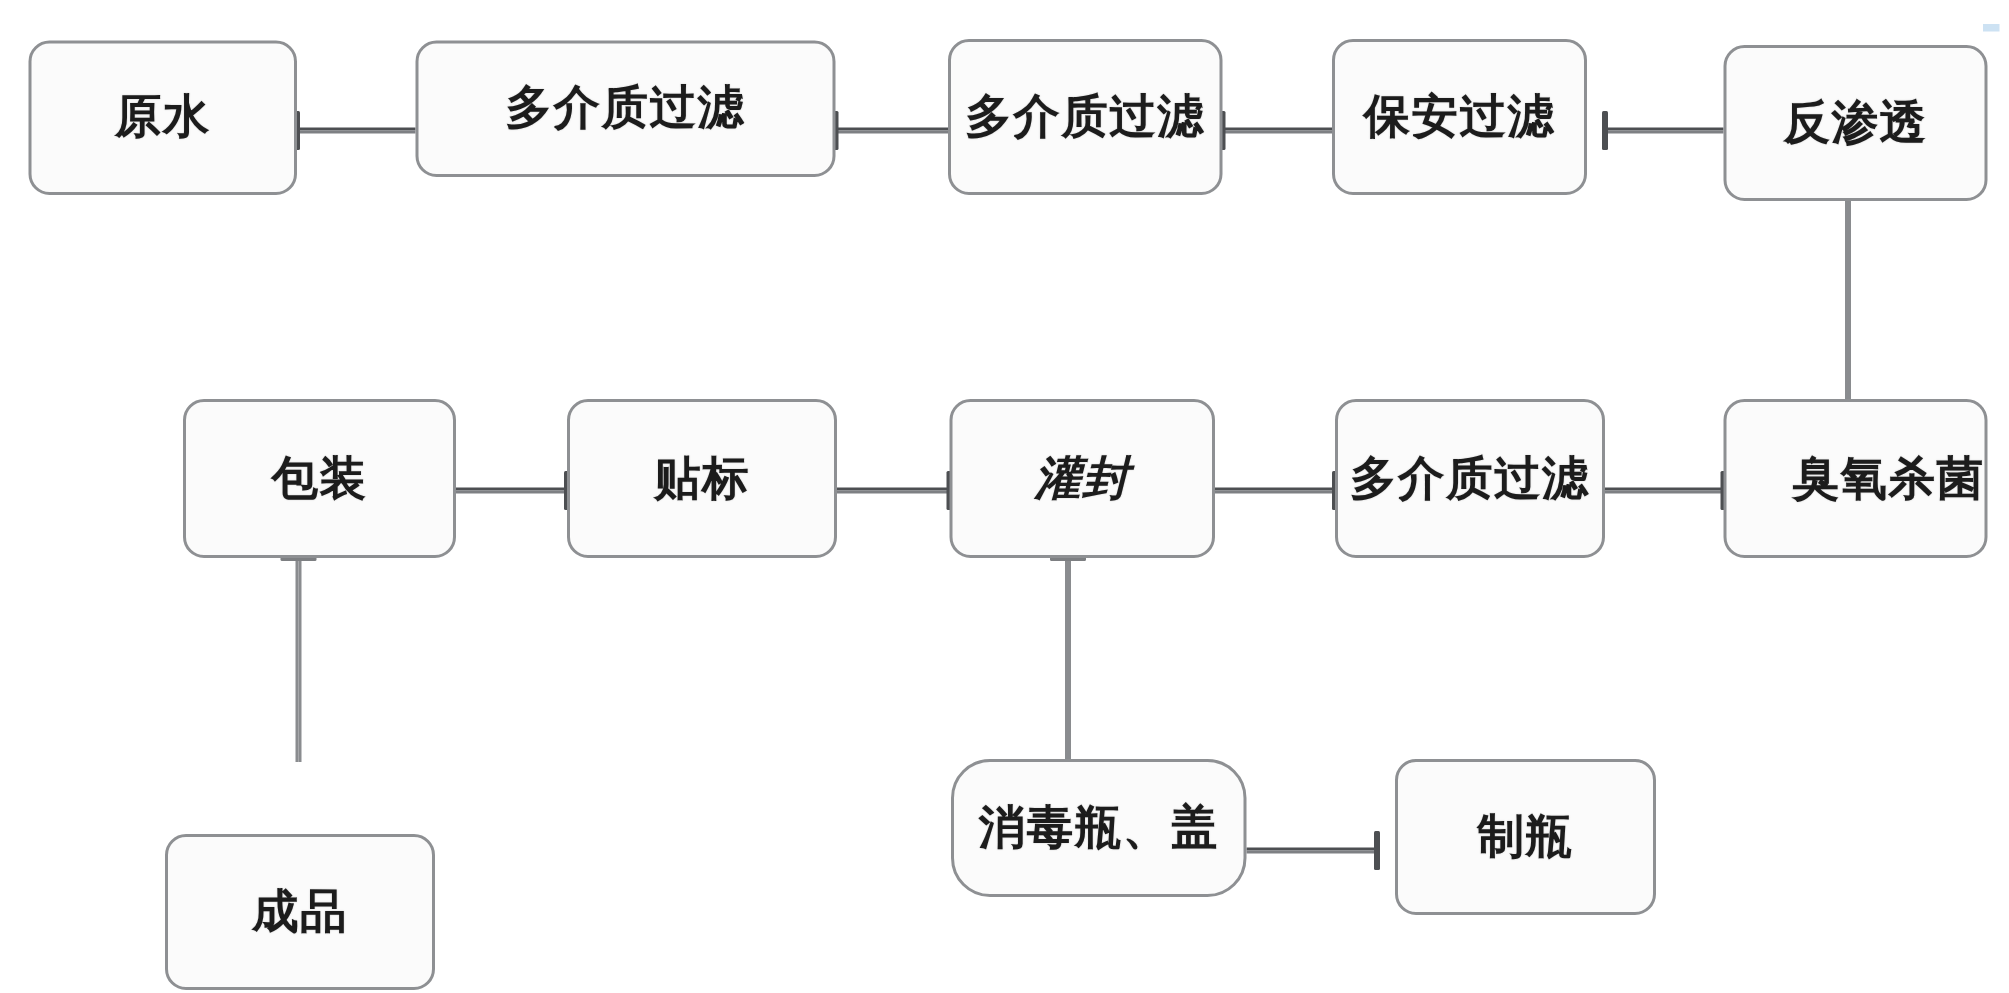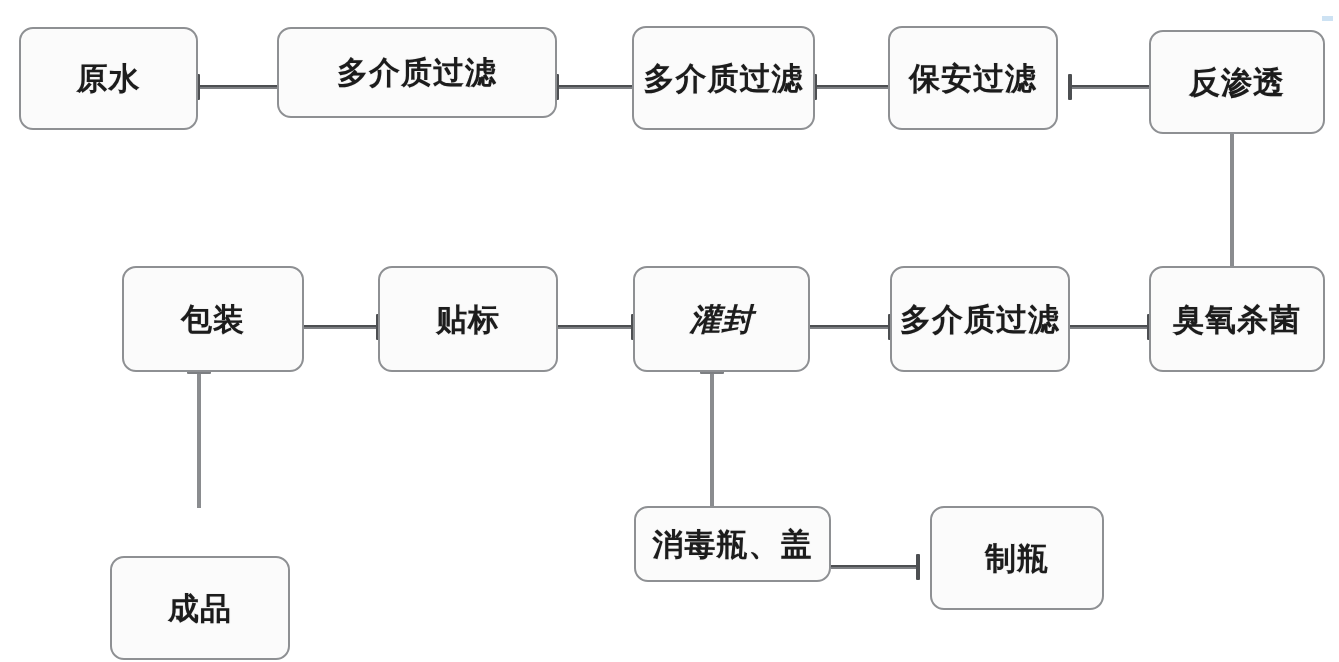--- a/index.html
+++ b/index.html
@@ -126,21 +126,21 @@
   </div>
 
   <div class="node" style="left:888px; top:26px; width:170px; height:104px;">
     <span class="node-label">保安过滤</span>
   </div>
 
   <div class="node" style="left:1149px; top:30px; width:176px; height:104px;">
     <span class="node-label">反渗透</span>
   </div>
 
-  <div class="node" style="left:1149px; top:266px; width:176px; height:106px;">
+  <div class="node" style="left:1149px; top:266px; width:176px; height:106px;justify-content:flex-end;">
     <span class="node-label">臭氧杀菌</span>
   </div>
 
   <div class="node" style="left:890px; top:266px; width:180px; height:106px;">
     <span class="node-label">多介质过滤</span>
   </div>
 
   <div class="node" style="left:633px; top:266px; width:177px; height:106px;font-style:italic;">
     <span class="node-label">灌封</span>
   </div>
@@ -150,21 +150,21 @@
   </div>
 
   <div class="node" style="left:122px; top:266px; width:182px; height:106px;">
     <span class="node-label">包装</span>
   </div>
 
   <div class="node" style="left:110px; top:508px; width:180px; height:104px;margin-top:48px;">
     <span class="node-label">成品</span>
   </div>
 
-  <div class="node" style="left:634px; top:506px; width:197px; height:76px;">
+  <div class="node" style="left:634px; top:506px; width:197px; height:92px;border-radius:26px;">
     <span class="node-label">消毒瓶、盖</span>
   </div>
 
   <div class="node" style="left:918px; top:506px; width:174px; height:104px;margin-left:12px;">
     <span class="node-label">制瓶</span>
   </div>
 
   <div class="artifact" style="left:1322px; top:16px; width:11px; height:5px;"></div>
 
 </div>

